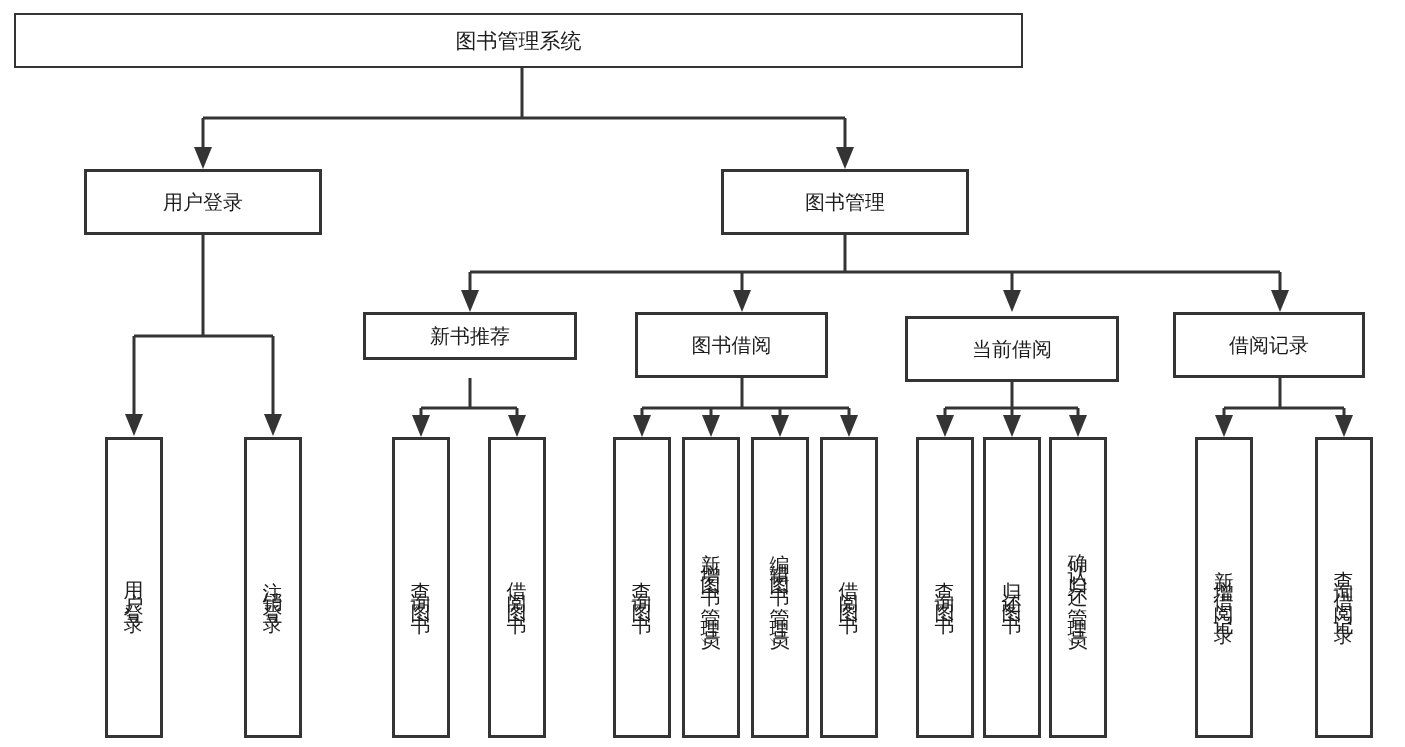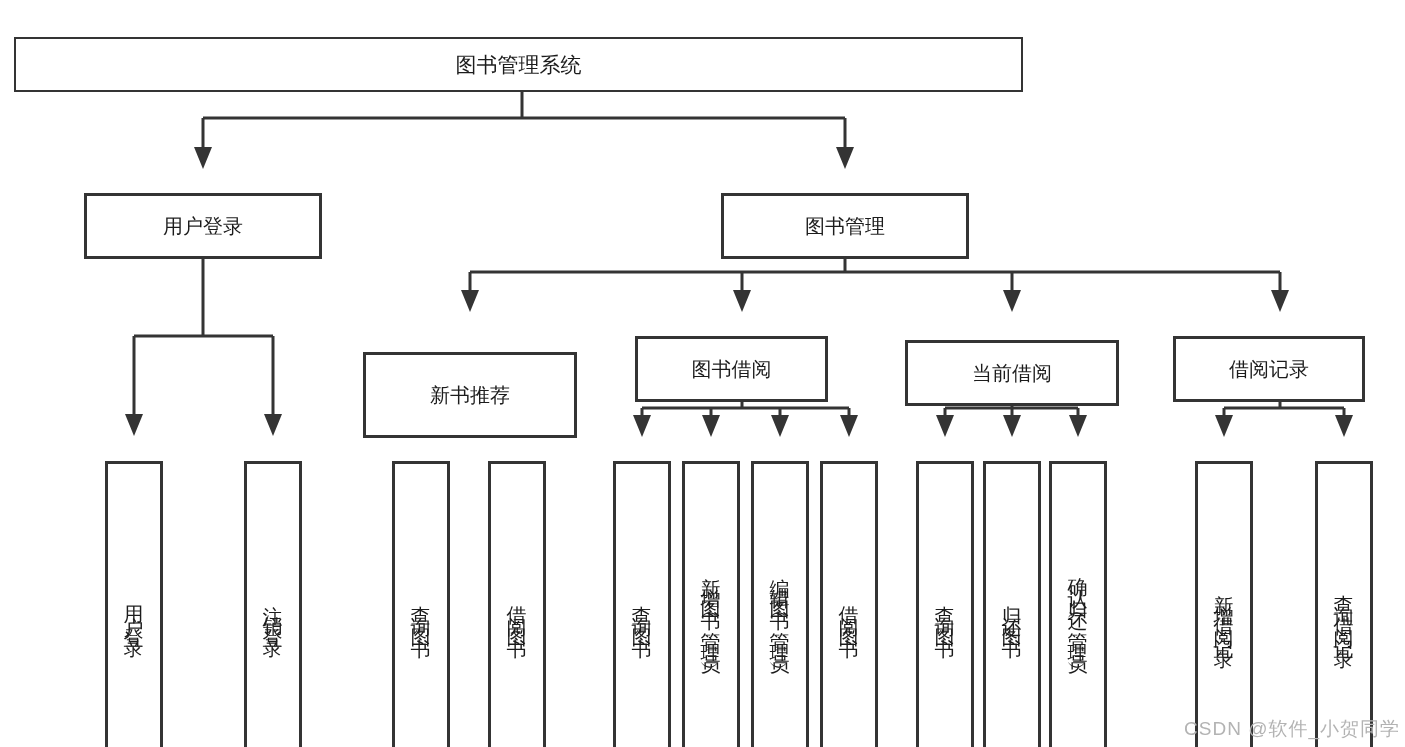--- a/index.html
+++ b/index.html
@@ -15,21 +15,20 @@
     position:absolute;
     box-sizing:border-box;
     border:3px solid #343434;
     background:#ffffff;
     display:flex;align-items:center;justify-content:center;
     color:#1c1c1c;
     font-size:20px;
     z-index:2;
     text-align:center;
     line-height:1;
-    margin-top:24px;
   }
   .node.root{border-width:2px;font-size:21px;}
   .node.v{
     writing-mode:vertical-rl;
     text-orientation:mixed;
     letter-spacing:11px;
     font-size:20px;
   }
   .watermark{
     position:absolute;
@@ -94,21 +93,21 @@
       <polygon points="1215,415 1233,415 1224,437"></polygon>
       <polygon points="1335,415 1353,415 1344,437"></polygon>
     </g>
   </svg>
 
   <div class="node root" style="left:14px;top:13px;width:1009px;height:55px">图书管理系统</div>
 
   <div class="node" style="left:84px;top:169px;width:238px;height:66px">用户登录</div>
   <div class="node" style="left:721px;top:169px;width:248px;height:66px">图书管理</div>
 
-  <div class="node" style="left:363px;top:328px;width:214px;height:86px">新书推荐</div>
+  <div class="node" style="left:363px;top:312px;width:214px;height:48px">新书推荐</div>
   <div class="node" style="left:635px;top:312px;width:193px;height:66px">图书借阅</div>
   <div class="node" style="left:905px;top:316px;width:214px;height:66px">当前借阅</div>
   <div class="node" style="left:1173px;top:312px;width:192px;height:66px">借阅记录</div>
 
   <div class="node v" style="left:105px;top:437px;width:58px;height:301px">用户登录</div>
   <div class="node v" style="left:244px;top:437px;width:58px;height:301px">注销登录</div>
 
   <div class="node v" style="left:392px;top:437px;width:58px;height:301px">查询图书</div>
   <div class="node v" style="left:488px;top:437px;width:58px;height:301px">借阅图书</div>
 
@@ -117,14 +116,13 @@
   <div class="node v" style="left:751px;top:437px;width:58px;height:301px">编辑图书（管理员）</div>
   <div class="node v" style="left:820px;top:437px;width:58px;height:301px">借阅图书</div>
 
   <div class="node v" style="left:916px;top:437px;width:58px;height:301px">查询图书</div>
   <div class="node v" style="left:983px;top:437px;width:58px;height:301px">归还图书</div>
   <div class="node v" style="left:1049px;top:437px;width:58px;height:301px">确认归还（管理员）</div>
 
   <div class="node v" style="left:1195px;top:437px;width:58px;height:301px">新增借阅记录</div>
   <div class="node v" style="left:1315px;top:437px;width:58px;height:301px">查询借阅记录</div>
 
-  <div class="watermark">CSDN @软件_小贺同学</div>
 </div>
 
 </body></html>

